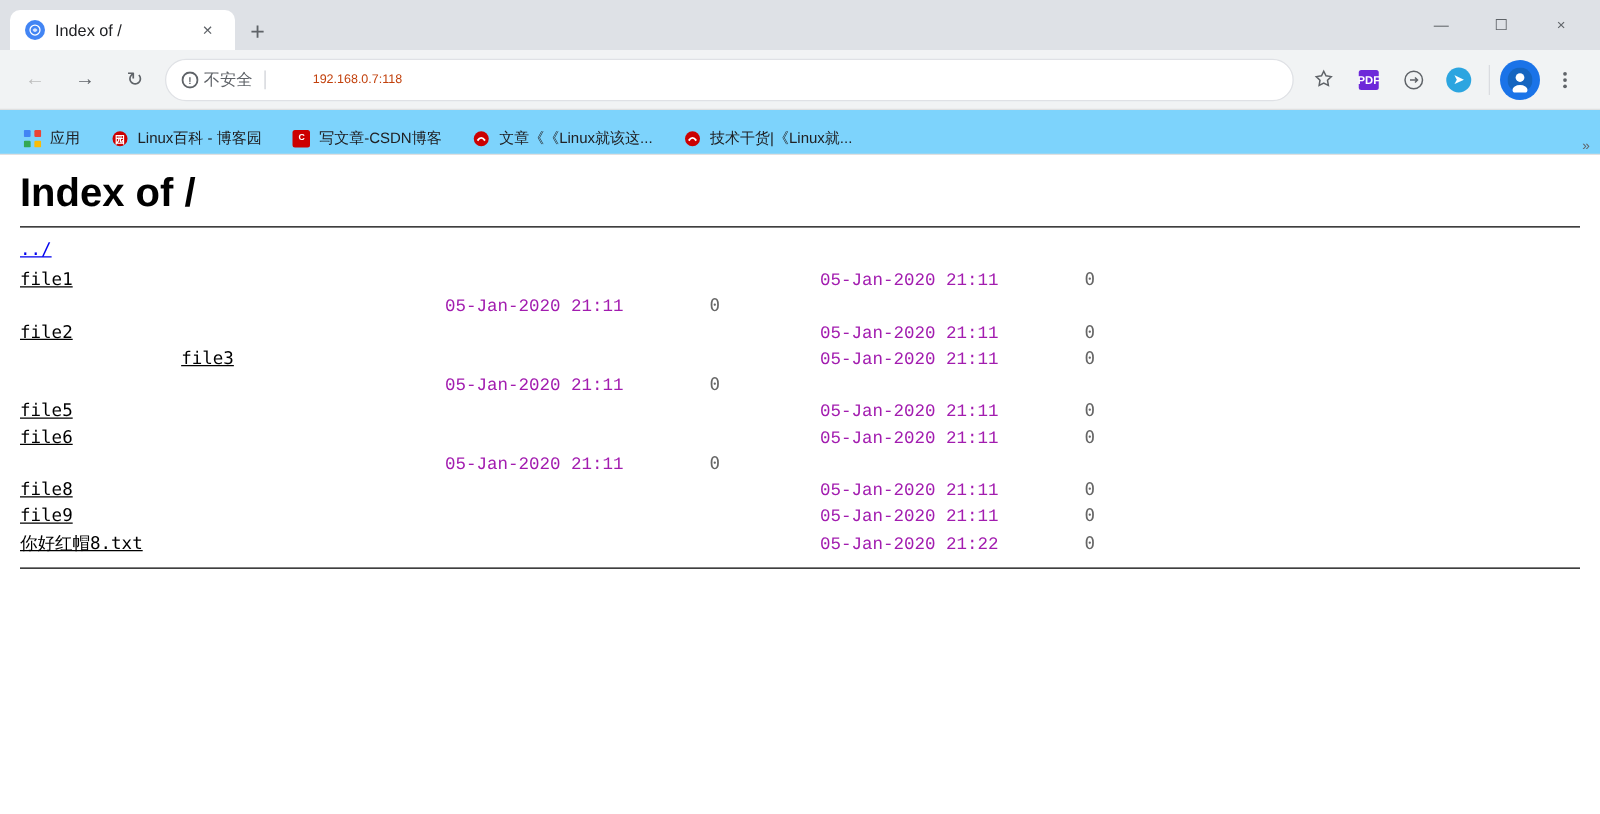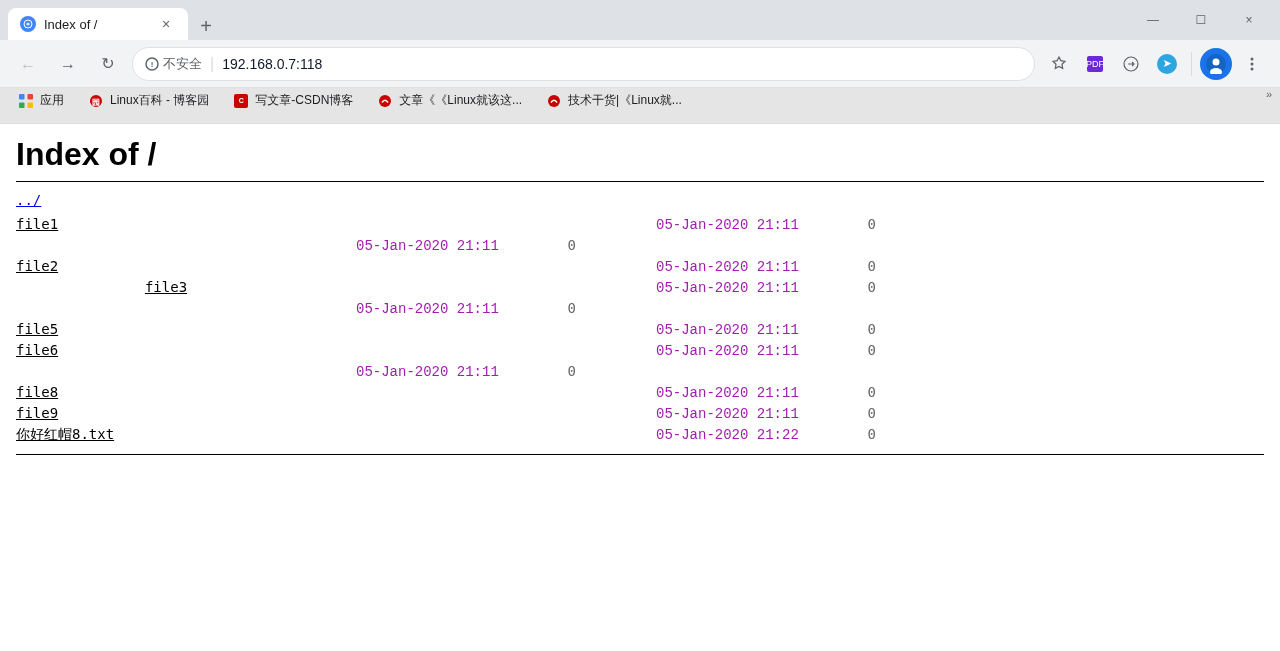--- a/index.html
+++ b/index.html
@@ -121,22 +121,23 @@
       gap: 4px;
       color: #5f6368;
       font-size: 13px;
     }
     .url-separator {
       color: #dadce0;
       font-size: 16px;
     }
     .url-text {
       flex: 1;
-      font-size: 14px;
-      color: #0f172a;
+      font-size: 10px;
+      color: #c2410c;
+      margin-left: 28px;
     }
     .toolbar-icons {
       display: flex;
       align-items: center;
       gap: 4px;
     }
     .toolbar-icon {
       width: 32px; height: 32px;
       border-radius: 50%;
       display: flex; align-items: center; justify-content: center;
@@ -157,25 +158,25 @@
       color: #fff;
       font-size: 14px;
       font-weight: bold;
       cursor: pointer;
       overflow: hidden;
     }
 
     
     .bookmarks-bar {
       display: flex;
-      align-items: flex-start;
+      align-items: flex-end;
       height: 36px;
       padding: 0 8px;
       gap: 4px;
-      background: #e5e5e5;
+      background: #7dd3fc;
       border-bottom: 1px solid #e0e0e0;
       overflow: hidden;
     }
     .bookmark-item {
       display: flex;
       align-items: center;
       gap: 6px;
       padding: 4px 10px;
       border-radius: 16px;
       cursor: pointer;
@@ -248,21 +249,21 @@
       border: none;
       border-top: 1px solid #000;
       margin-top: 8px;
     }
 
     
     .pdf-icon {
       background: #6d28d9;
       color: #fff;
       font-size: 9px;
-      font-weight: normal;
+      font-weight: bold;
       width: 16px; height: 16px;
       display: flex; align-items: center; justify-content: center;
       border-radius: 2px;
     }
 
     
     .tg-icon {
       width: 20px; height: 20px;
       background: #2ca5e0;
       border-radius: 50%;

